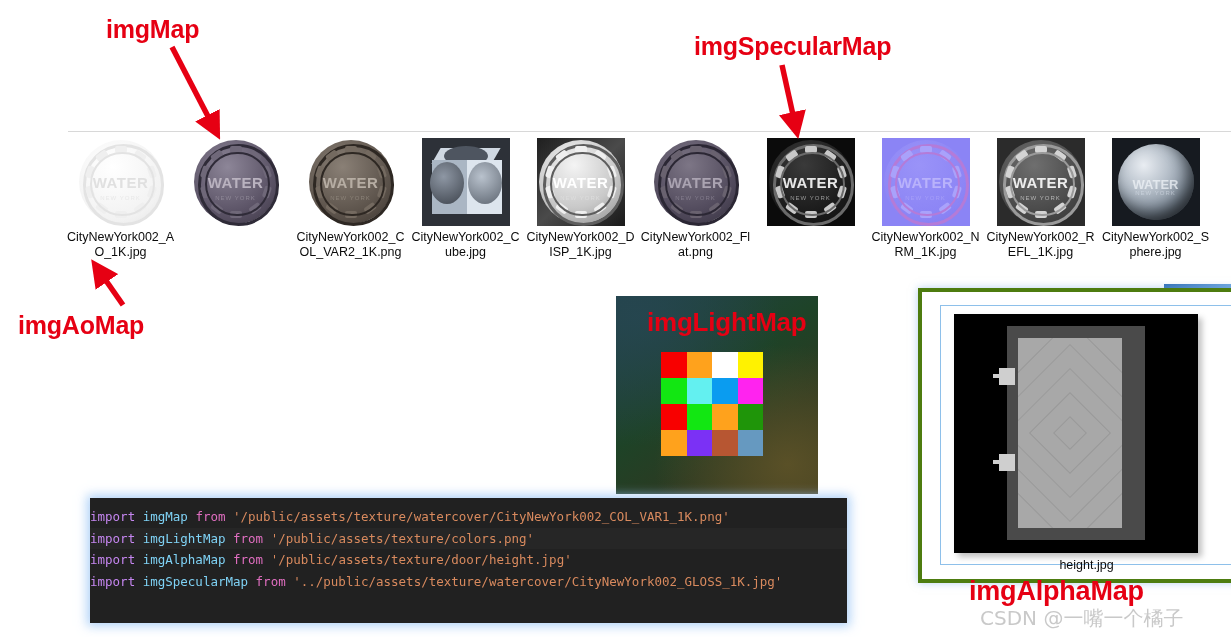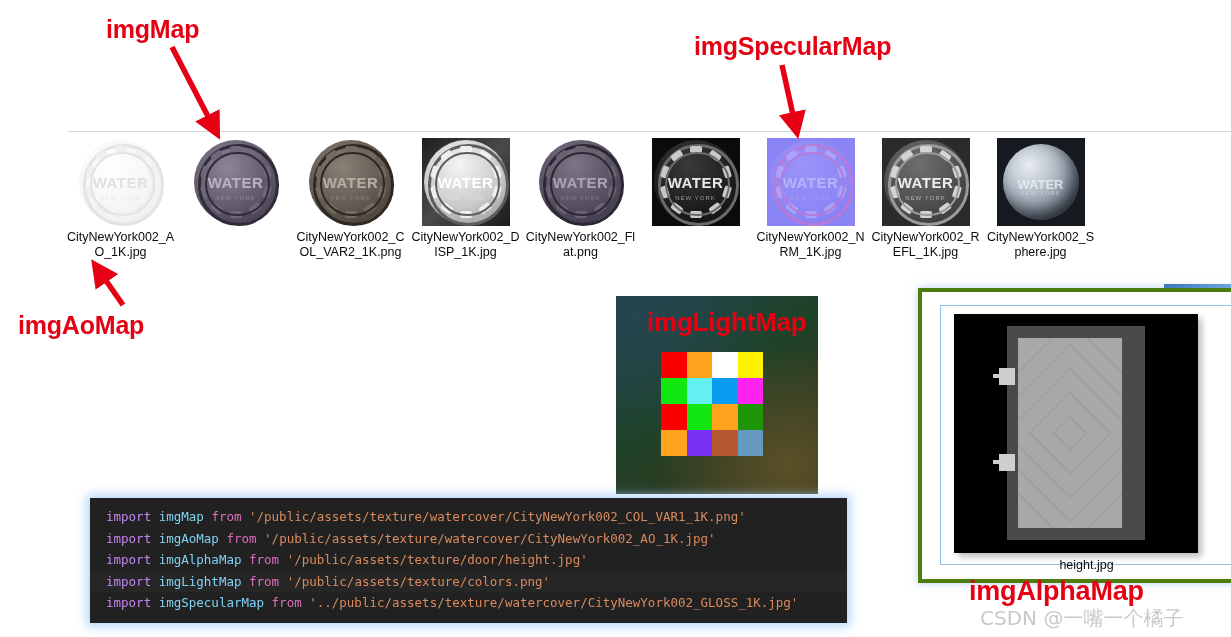--- a/index.html
+++ b/index.html
@@ -170,21 +170,20 @@
     background:#212121;
     box-shadow:0 0 10px 3px rgba(150,195,245,.75);
     padding:8px 0 0 0;
     box-sizing:border-box;
     font-family:"DejaVu Sans Mono","Liberation Mono",monospace;
     font-size:12.5px;
     overflow:hidden;
   }
   .code-line{
     height:21.5px;line-height:21.5px;
-    padding-left:16px;
     white-space:pre;
     color:#d8d8d8;
   }
   .code-line.hl{background:#262626;}
   .tok-kw{color:#c586f0;}
   .tok-var{color:#7fd2f5;}
   .tok-from{color:#e06ec0;}
   .tok-str{color:#d98a5e;}
 
   
@@ -261,20 +260,33 @@
             <div class="notch" style="transform:rotate(252deg);background:#746a60;"></div>
             <div class="notch" style="transform:rotate(288deg);background:#746a60;"></div>
             <div class="notch" style="transform:rotate(324deg);background:#746a60;"></div>
           </div>
           <div class="ring2" style="border:2px solid #2e2823;"></div>
           <div class="word" style="color:#b6ada3;">WATER</div>
           <div class="sub" style="color:#8b8278;">NEW YORK</div>
         </div>
       </div>
       <div class="thumb-label">CityNewYork002_COL_VAR2_1K.png</div>
+    </div>
+    <div class="thumb-cell">
+      <div class="thumb-img" style="background:#2d3138;">
+        <div class="cube-wrap">
+          <div style="position:absolute;left:14px;top:10px;width:60px;height:16px;background:#cfd8e2;transform:skewX(-30deg);"></div>
+          <div style="position:absolute;left:22px;top:8px;width:44px;height:20px;border-radius:50%;background:#4e5560;"></div>
+          <div style="position:absolute;left:10px;top:22px;width:35px;height:54px;background:#aab6c4;"></div>
+          <div style="position:absolute;left:45px;top:22px;width:35px;height:54px;background:#dde5ee;"></div>
+          <div style="position:absolute;left:8px;top:24px;width:34px;height:42px;border-radius:50%;background:radial-gradient(circle at 40% 35%,#8e97a4,#3d434c);"></div>
+          <div style="position:absolute;left:46px;top:24px;width:34px;height:42px;border-radius:50%;background:radial-gradient(circle at 40% 35%,#b9c2cd,#5c646f);"></div>
+        </div>
+      </div>
+      <div class="thumb-label">CityNewYork002_Cube.jpg</div>
     </div>
     <div class="thumb-cell">
       <div class="thumb-img" style="background:linear-gradient(135deg,#1f1f1f,#4a4a4a 50%,#1a1a1a);">
         <div class="cover" style="background:radial-gradient(circle at 42% 30%,#f4f4f4,#c9c9c9 55%,#8c8c8c 100%);">
           <div class="ring1" style="border:3px solid #5e5e5e;"></div>
           <div class="notches">
             <div class="notch" style="transform:rotate(0deg);background:#efefef;"></div>
             <div class="notch" style="transform:rotate(36deg);background:#efefef;"></div>
             <div class="notch" style="transform:rotate(72deg);background:#efefef;"></div>
             <div class="notch" style="transform:rotate(108deg);background:#efefef;"></div>
@@ -430,23 +442,22 @@
         <div class="hinge" style="top:42px;"></div>
         <div class="hinge" style="top:128px;"></div>
       </div>
     </div>
     <div id="door-label">height.jpg</div>
   </div>
 </div>
 
 <div id="code-block">
     <div class="code-line"><span class="tok-kw">import</span><span> </span><span class="tok-var">imgMap</span><span> </span><span class="tok-from">from</span><span> </span><span class="tok-str">'/public/assets/texture/watercover/CityNewYork002_COL_VAR1_1K.png'</span></div>
-    <div class="code-line"><span class="tok-kw">import</span><span> </span><span class="tok-var">imgAoMap</span><span> </span><span class="tok-from">from</span><span> </span><span class="tok-str">'/public/assets/texture/watercover/CityNewYork002_AO_1K.jpg'</span></div>
+    <div class="code-line hl"><span class="tok-kw">import</span><span> </span><span class="tok-var">imgLightMap</span><span> </span><span class="tok-from">from</span><span> </span><span class="tok-str">'/public/assets/texture/colors.png'</span></div>
     <div class="code-line"><span class="tok-kw">import</span><span> </span><span class="tok-var">imgAlphaMap</span><span> </span><span class="tok-from">from</span><span> </span><span class="tok-str">'/public/assets/texture/door/height.jpg'</span></div>
-    <div class="code-line hl"><span class="tok-kw">import</span><span> </span><span class="tok-var">imgLightMap</span><span> </span><span class="tok-from">from</span><span> </span><span class="tok-str">'/public/assets/texture/colors.png'</span></div>
     <div class="code-line"><span class="tok-kw">import</span><span> </span><span class="tok-var">imgSpecularMap</span><span> </span><span class="tok-from">from</span><span> </span><span class="tok-str">'../public/assets/texture/watercover/CityNewYork002_GLOSS_1K.jpg'</span></div>
   </div>
 
 <div class="annot" id="annot-imgmap">imgMap</div>
 <div class="annot" id="annot-imgspecularmap">imgSpecularMap</div>
 <div class="annot" id="annot-imgaomap">imgAoMap</div>
 <div class="annot" id="annot-imglightmap">imgLightMap</div>
 <div class="annot" id="annot-imgalphamap">imgAlphaMap</div>
 
 <svg class="arrow-svg" width="1231" height="637" style="left:0;top:0;">

